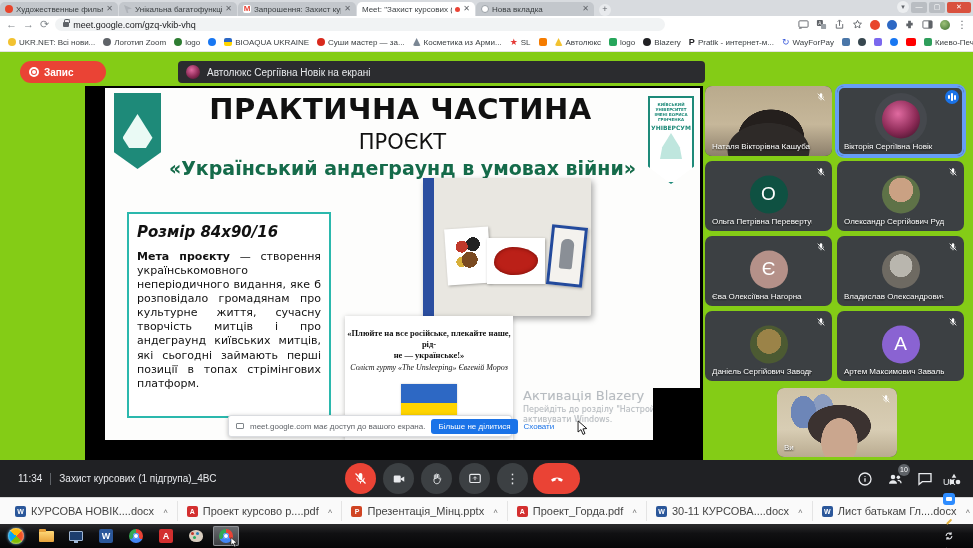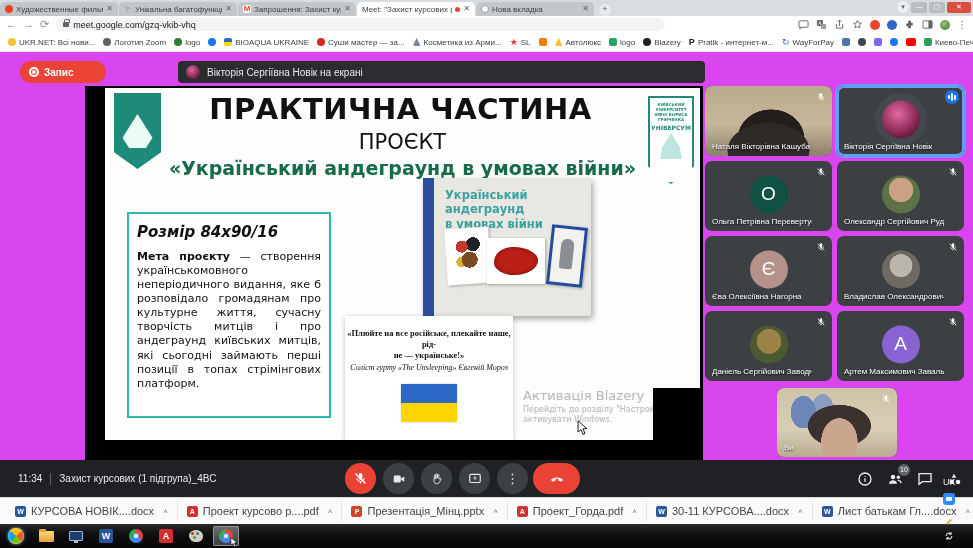--- a/index.html
+++ b/index.html
@@ -38,21 +38,21 @@
   .tbi svg { display:block; }
   .dotic { width:10px; height:10px; border-radius:50%; display:inline-block; }
   .kebab { color:#5f6368; font-size:10px; line-height:10px; letter-spacing:0; }
 
   .bookmarks { position:absolute; left:0; top:33px; width:973px; height:19px; background:#fff; border-bottom:1px solid #e3e3e3; display:flex; align-items:center; padding:0 8px; gap:8px; overflow:hidden; }
   .bm { display:flex; align-items:center; gap:3px; font-size:8px; color:#3c4043; white-space:nowrap; }
   .bmi { width:8px; height:8px; border-radius:2px; display:inline-block; flex:0 0 auto; }
   .round { border-radius:50% !important; }
 
   
-  .meet { position:absolute; left:0; top:52px; width:973px; height:445px; background:#d946ef; }
+  .meet { position:absolute; left:0; top:52px; width:973px; height:445px; background:#84cc16; }
   .rec-pill { position:absolute; left:20px; top:9px; height:22px; width:86px; background:#ea4335; border-radius:11px; display:flex; align-items:center; gap:5px; padding:0 9px; color:#fff; font-size:10px; font-weight:bold; }
   .rec-ring { width:10px; height:10px; border:2px solid #fff; border-radius:50%; position:relative; }
   .rec-ring::after { content:""; position:absolute; left:1px; top:1px; width:4px; height:4px; background:#fff; border-radius:50%; }
   .presenter-pill { position:absolute; left:178px; top:9px; width:527px; height:22px; background:#2b2c2f; border-radius:4px; display:flex; align-items:center; gap:7px; padding:0 8px; color:#e8eaed; font-size:10px; }
   .presenter-avatar { width:14px; height:14px; border-radius:50%; background:radial-gradient(circle at 40% 35%, #e06aa0 0%, #8d2b57 55%, #3a0f25 100%); }
 
   .stage { position:absolute; left:85px; top:34px; width:618px; height:374px; background:#000; }
   .slide { position:absolute; left:20px; top:2px; width:595px; height:352px; background:#fdfdfc; font-family:"DejaVu Sans", sans-serif; }
   .blackpatch { position:absolute; right:0; top:302px; width:50px; height:72px; background:#000; }
 
@@ -348,21 +348,21 @@
   </div>
 
   <div class="meet">
 
     <div class="rec-pill">
       <span class="rec-ring"></span>
       <span>Запис</span>
     </div>
     <div class="presenter-pill">
       <span class="presenter-avatar"></span>
-      <span>Вікторія Сергіївна Новік на екрані</span>
+      <span>Автолюкс Сергіївна Новік на екрані</span>
     </div>
 
     <div class="stage">
       <div class="slide">
         <div class="logo-left">
             <div class="emb"></div>
           </div>
         <div class="s-title">ПРАКТИЧНА ЧАСТИНА</div>
         <div class="s-sub">ПРОЄКТ</div>
         <div class="s-proj">«Український андеграунд в умовах війни»</div>
@@ -372,24 +372,20 @@
           <div class="tree"></div>
         </div>
 
         <div class="textbox">
           <div class="tb-size">Розмір 84х90/16</div>
           <div class="tb-par"><b>Мета проєкту</b> <span>— створення українськомовного неперіодичного видання, яке б розповідало громадянам про культурне життя, сучасну творчість митців і про андеграунд київських митців, які сьогодні займають перші позиції в топах стрімінгових платформ.</span></div>
         </div>
 
         <div class="book">
           <div class="spine"></div>
-          <div class="bt">
-            <div>Український андеграунд</div>
-            <div>в умовах війни</div>
-          </div>
           <div class="card card1"></div>
           <div class="card card2"></div>
           <div class="card card3"></div>
         </div>
 
         <div class="quotebox">
           <div class="q1">
             <div>«Плюйте на все російське, плекайте наше, рід-</div>
             <div>не — українське!»</div>
           </div>
@@ -404,20 +400,26 @@
           <div class="wm1">Активація Blazery</div>
           <div class="wm2">
             <div>Перейдіть до розділу "Настройки", щоб</div>
             <div>активувати Windows.</div>
           </div>
         </div>
       </div>
 
       <div class="blackpatch"></div>
 
+      <div class="sharebar">
+        <span class="sb-ic"></span>
+        <span class="sb-text">meet.google.com має доступ до вашого екрана.</span>
+        <span class="sb-btn">Більше не ділитися</span>
+        <span class="sb-hide">Сховати</span>
+      </div>
 
       <div class="cursor">
         <svg viewBox="0 0 12 18" width="11" height="16">
             <path d="M1 1 L1 13.5 L4.3 10.8 L6.6 16.2 L8.8 15.2 L6.5 10 L10.8 9.6 Z" fill="#fff" stroke="#000" stroke-width="1"></path>
           </svg>
       </div>
     </div>
 
     <div class="tile activespk" style="left:837px;top:34px">
       <div class="halo"></div>

